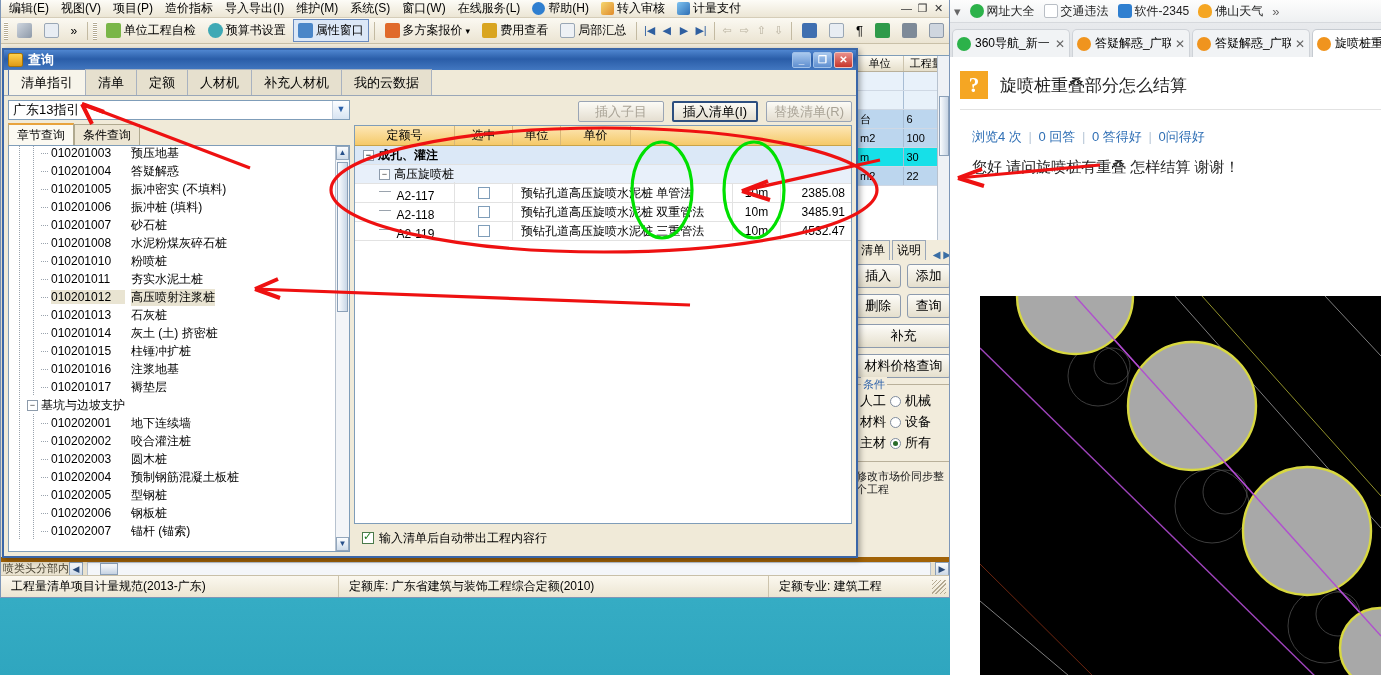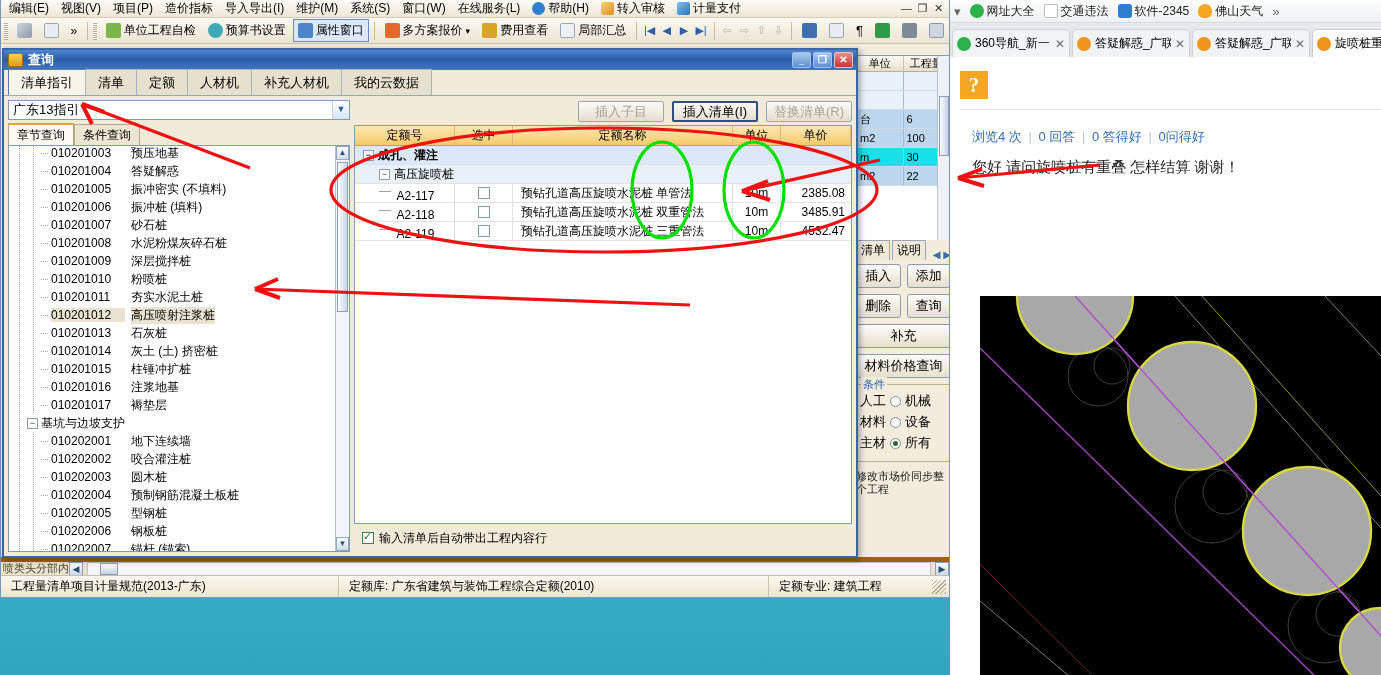--- a/index.html
+++ b/index.html
@@ -504,27 +504,20 @@
               <span class="guide"></span>
               <span class="guide"></span>
               <span class="dash"></span>
               <span class="tcode">010201008</span>
               <span class="tname">水泥粉煤灰碎石桩</span>
             </div>
             <div class="tnode">
               <span class="guide"></span>
               <span class="guide"></span>
               <span class="dash"></span>
-              <span class="tcode">010201009</span>
-              <span class="tname">深层搅拌桩</span>
-            </div>
-            <div class="tnode">
-              <span class="guide"></span>
-              <span class="guide"></span>
-              <span class="dash"></span>
               <span class="tcode">010201010</span>
               <span class="tname">粉喷桩</span>
             </div>
             <div class="tnode">
               <span class="guide"></span>
               <span class="guide"></span>
               <span class="dash"></span>
               <span class="tcode">010201011</span>
               <span class="tname">夯实水泥土桩</span>
             </div>
@@ -636,21 +629,20 @@
     <div id="qright">
       <div class="qrtop">
         <span class="qbtn disabled">插入子目</span>
         <span class="qbtn focus">插入清单(I)</span>
         <span class="qbtn disabled">替换清单(R)</span>
       </div>
       <div class="grid">
         <div class="ghdr">
           <div class="c-code">定额号</div>
           <div class="c-chk" style="display:block;line-height:19px;">选中</div>
-          <div class="c-name" style="text-align:center;padding-left:0;">定额名称</div>
           <div class="c-unit">单位</div>
           <div class="c-price" style="text-align:center;padding-right:0;">单价</div>
         </div>
 
         <div class="grow g1">
           <span style="width:8px"></span>
           <span class="exp">−</span>
           <span>成孔、灌注</span>
         </div>
         <div class="grow g2">
@@ -735,20 +727,21 @@
     </div>
     <div class="btab active">
       <span class="fav" style="background:#f0941e"></span>
       <span class="lbl">旋喷桩重叠部</span>
     </div>
   </div>
 
   <div id="bcontent">
     <div class="qa-head">
       <span class="q-badge">?</span>
+      <span class="qa-title">旋喷桩重叠部分怎么结算</span>
     </div>
     <div class="qa-sep"></div>
     <div class="qa-stats">
       <span>浏览4 次</span>
       <span class="sep">|</span>
       <span>0 回答</span>
       <span class="sep">|</span>
       <span>0 答得好</span>
       <span class="sep">|</span>
       <span>0问得好</span>

